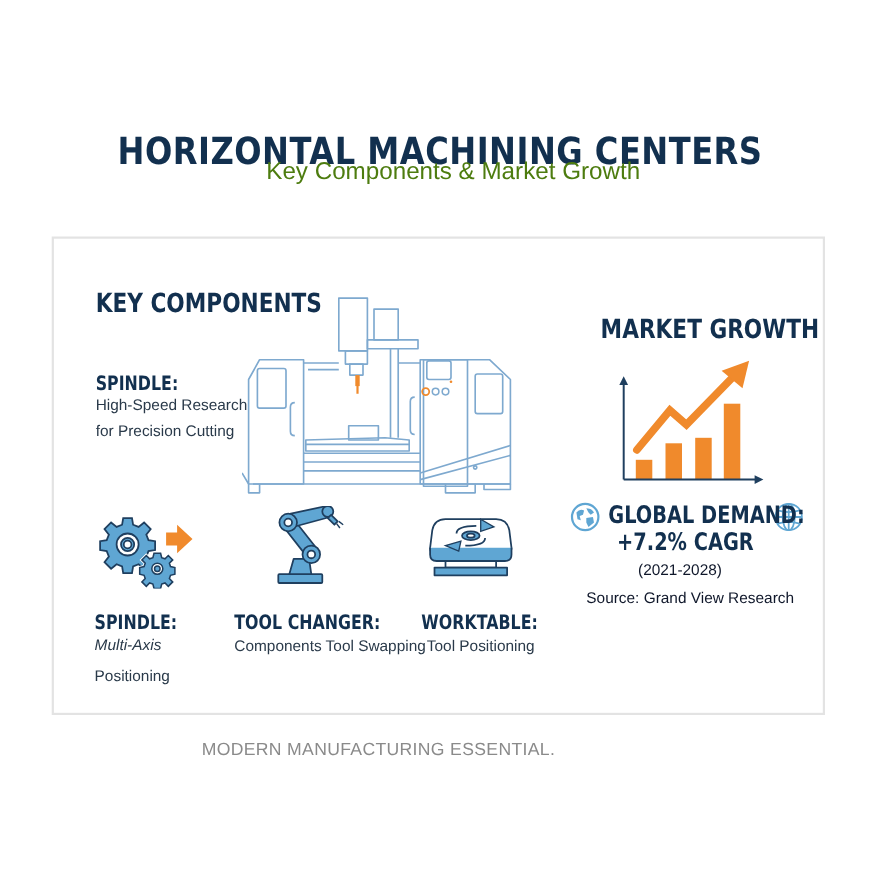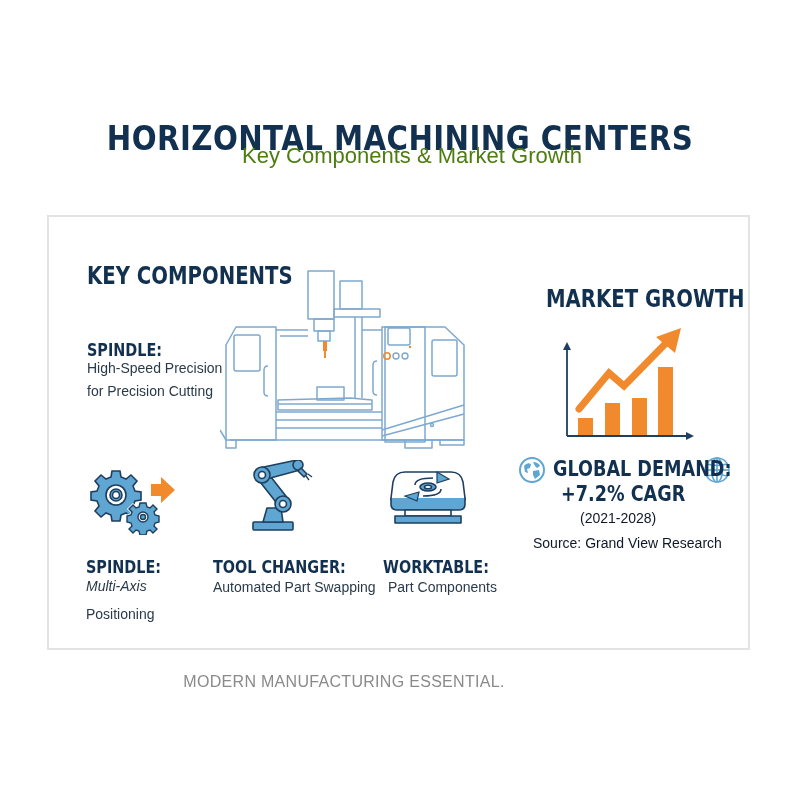--- a/index.html
+++ b/index.html
@@ -43,21 +43,21 @@
 <body>
 
 <div class="abs title">HORIZONTAL MACHINING CENTERS</div>
 <div class="abs subtitle">Key Components &amp; Market Growth</div>
 
 <div class="abs card"></div>
 
 <div class="abs hdr" style="left:87px; top:262px; font-size:24px; transform:scaleX(0.82);">KEY COMPONENTS</div>
 
 <div class="abs lbl" style="left:87px; top:339px;">SPINDLE:</div>
-<div class="abs desc" style="left:87px; top:359px;">High-Speed Precision</div>
+<div class="abs desc" style="left:87px; top:359px;">High-Speed Research</div>
 <div class="abs desc" style="left:87px; top:382px;">for Precision Cutting</div>
 
 <svg class="abs" style="left:220px; top:265px;" width="250" height="185" viewBox="220 265 250 185">
   <g fill="none" stroke="#7ea9cf" stroke-width="1.5" stroke-linejoin="round">
 
     <rect x="308" y="271" width="26" height="48"></rect>
     <rect x="340" y="281" width="22" height="28"></rect>
     <rect x="334" y="309" width="46" height="8"></rect>
     <rect x="314" y="319" width="20" height="12"></rect>
     <rect x="318" y="331" width="12" height="10"></rect>
@@ -133,39 +133,39 @@
     <circle cx="17" cy="15" r="3.5" fill="#ffffff"></circle>
     <circle cx="38" cy="44" r="8"></circle>
     <circle cx="38" cy="44" r="3.5" fill="#ffffff"></circle>
     <circle cx="53" cy="5" r="5"></circle>
     <path d="M56 8 L62 14 L59 17 L53 11 Z"></path>
   </g>
   <path d="M61 16 l3 4 M63 14 l4 3" stroke="#1f3f5f" stroke-width="1.3"></path>
 </svg>
 
 <div class="abs lbl center" style="left:213px; top:556px; width:200px; transform:scaleX(0.8); transform-origin:left center; text-align:left;">TOOL CHANGER:</div>
-<div class="abs desc" style="left:213px; top:578px;">Automated Part Swapping</div>
+<div class="abs desc" style="left:213px; top:578px;">Components Tool Swapping</div>
 
 <svg class="abs" style="left:385px; top:468px;" width="85" height="62" viewBox="0 0 85 62">
   <g stroke="#1f3f5f" stroke-width="1.6" stroke-linejoin="round">
     <path d="M8 14 Q10 4 20 4 L66 4 Q76 4 78 14 L80 30 Q80 36 74 36 L12 36 Q6 36 6 30 Z" fill="#ffffff"></path>
     <path d="M6 30 L6 36 Q6 42 12 42 L74 42 Q80 42 80 36 L80 30" fill="#5fa6d3"></path>
     <rect x="20" y="42" width="46" height="6" fill="#ffffff"></rect>
     <rect x="10" y="48" width="66" height="7" fill="#5fa6d3"></rect>
     <ellipse cx="43" cy="19" rx="8" ry="4" fill="#5fa6d3"></ellipse>
     <ellipse cx="43" cy="19" rx="3.5" ry="1.8" fill="#ffffff"></ellipse>
     <path d="M30 17 Q30 10 48 10" fill="none"></path>
     <path d="M56 21 Q56 28 38 28" fill="none"></path>
   </g>
   <path d="M52 4 L64 11 L52 15 Z" fill="#5fa6d3" stroke="#1f3f5f" stroke-width="1.2"></path>
   <path d="M34 24 L20 28 L32 33 Z" fill="#5fa6d3" stroke="#1f3f5f" stroke-width="1.2"></path>
 </svg>
 
 <div class="abs lbl" style="left:383px; top:556px;">WORKTABLE:</div>
-<div class="abs desc" style="left:388px; top:578px;">Part Components</div>
+<div class="abs desc" style="left:388px; top:578px;">Tool Positioning</div>
 
 <div class="abs hdr" style="left:546px; top:285px; font-size:24px; transform:scaleX(0.82);">MARKET GROWTH</div>
 
 <svg class="abs" style="left:555px; top:320px;" width="145" height="125" viewBox="555 320 145 125">
   <g fill="#f08a2c">
     <rect x="578" y="418" width="15" height="18"></rect>
     <rect x="605" y="403" width="15" height="33"></rect>
     <rect x="632" y="398" width="15" height="38"></rect>
     <rect x="658" y="367" width="15" height="69"></rect>
   </g>

